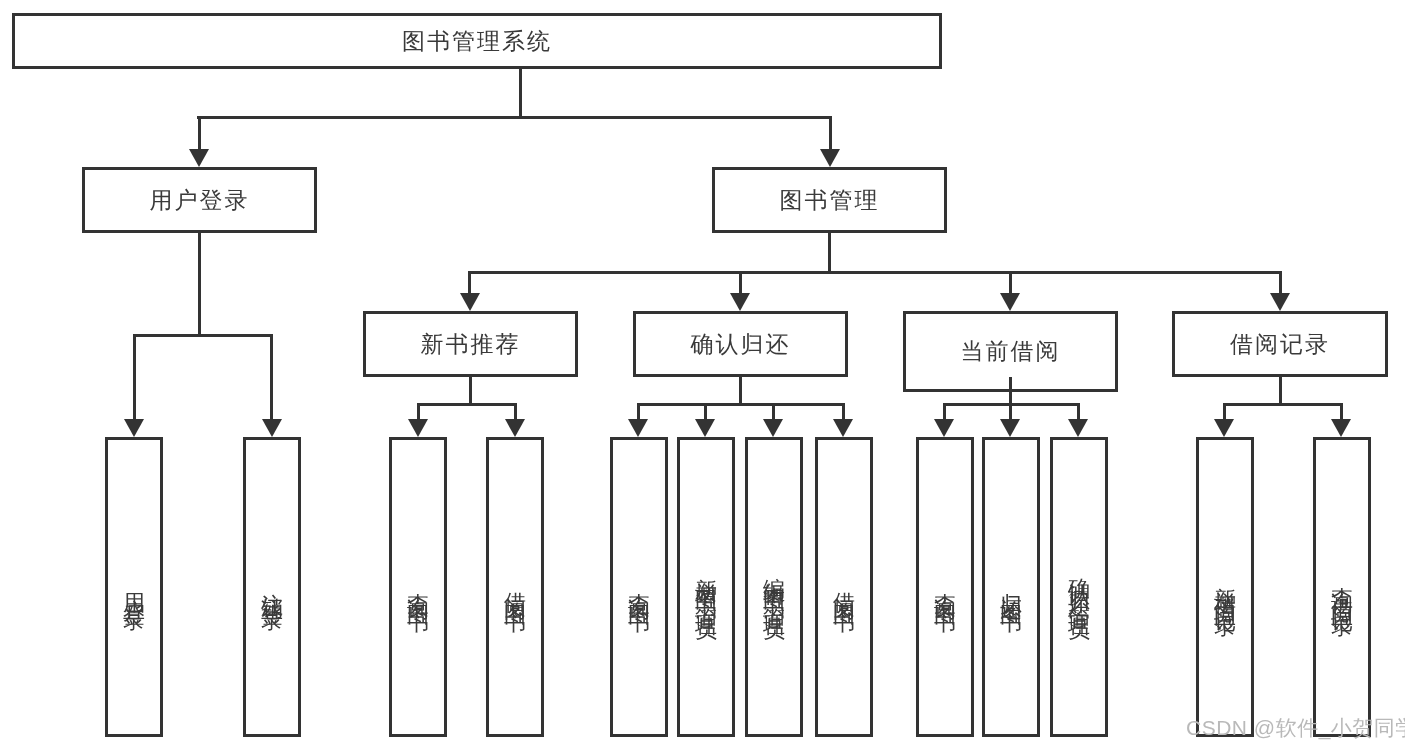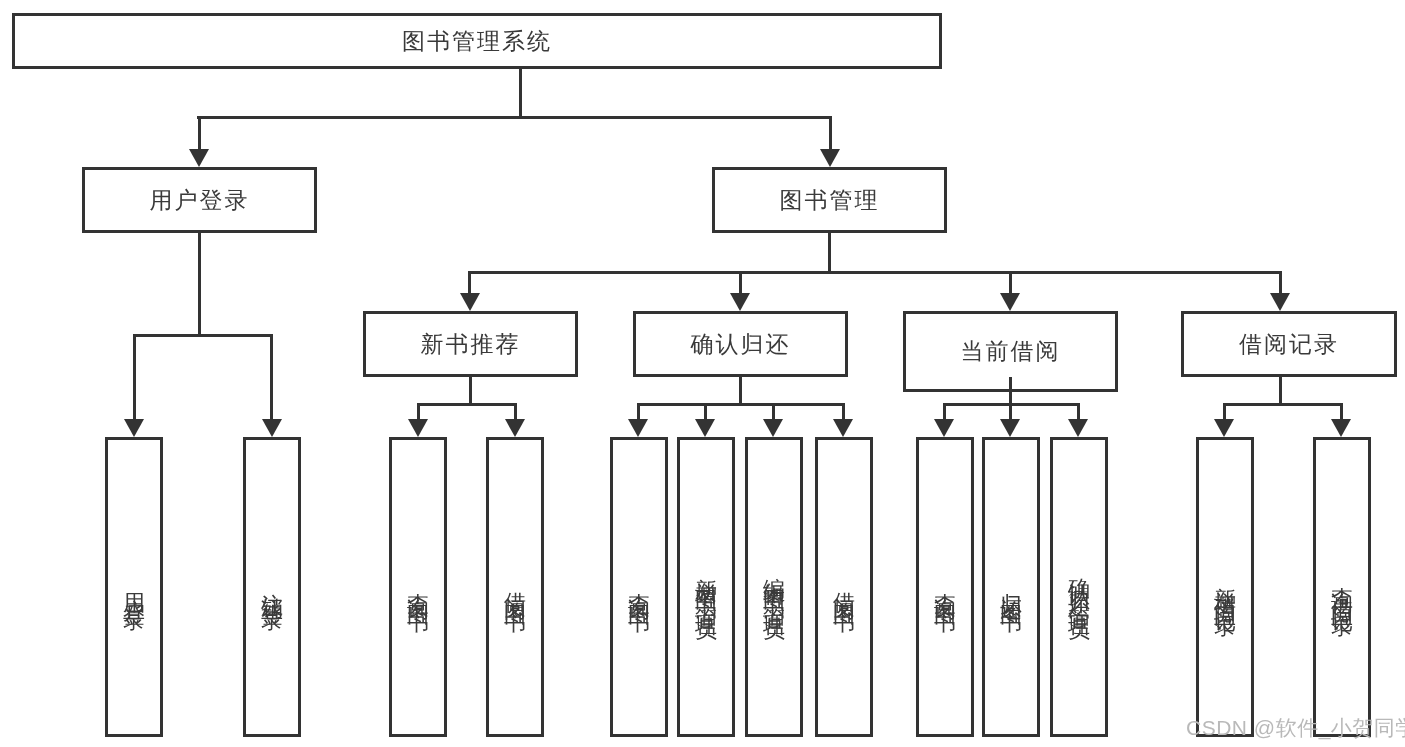--- a/index.html
+++ b/index.html
@@ -106,21 +106,21 @@
 
   <div class="box" style="left:363px;top:311px;width:215px;height:66px;">
     <span>新书推荐</span>
   </div>
   <div class="box" style="left:633px;top:311px;width:215px;height:66px;">
     <span>确认归还</span>
   </div>
   <div class="box" style="left:903px;top:311px;width:215px;height:81px;">
     <span>当前借阅</span>
   </div>
-  <div class="box" style="left:1172px;top:311px;width:216px;height:66px;margin-left:9px;">
+  <div class="box" style="left:1172px;top:311px;width:216px;height:66px;">
     <span>借阅记录</span>
   </div>
 
   <div class="vline" style="left:469px;top:377px;height:28px;"></div>
   <div class="hline" style="left:418px;top:403px;width:98px;"></div>
   <div class="vline" style="left:417px;top:403px;height:18px;"></div>
   <div class="arrow" style="left:408px;top:419px;"></div>
   <div class="vline" style="left:514px;top:403px;height:18px;"></div>
   <div class="arrow" style="left:505px;top:419px;"></div>
 

